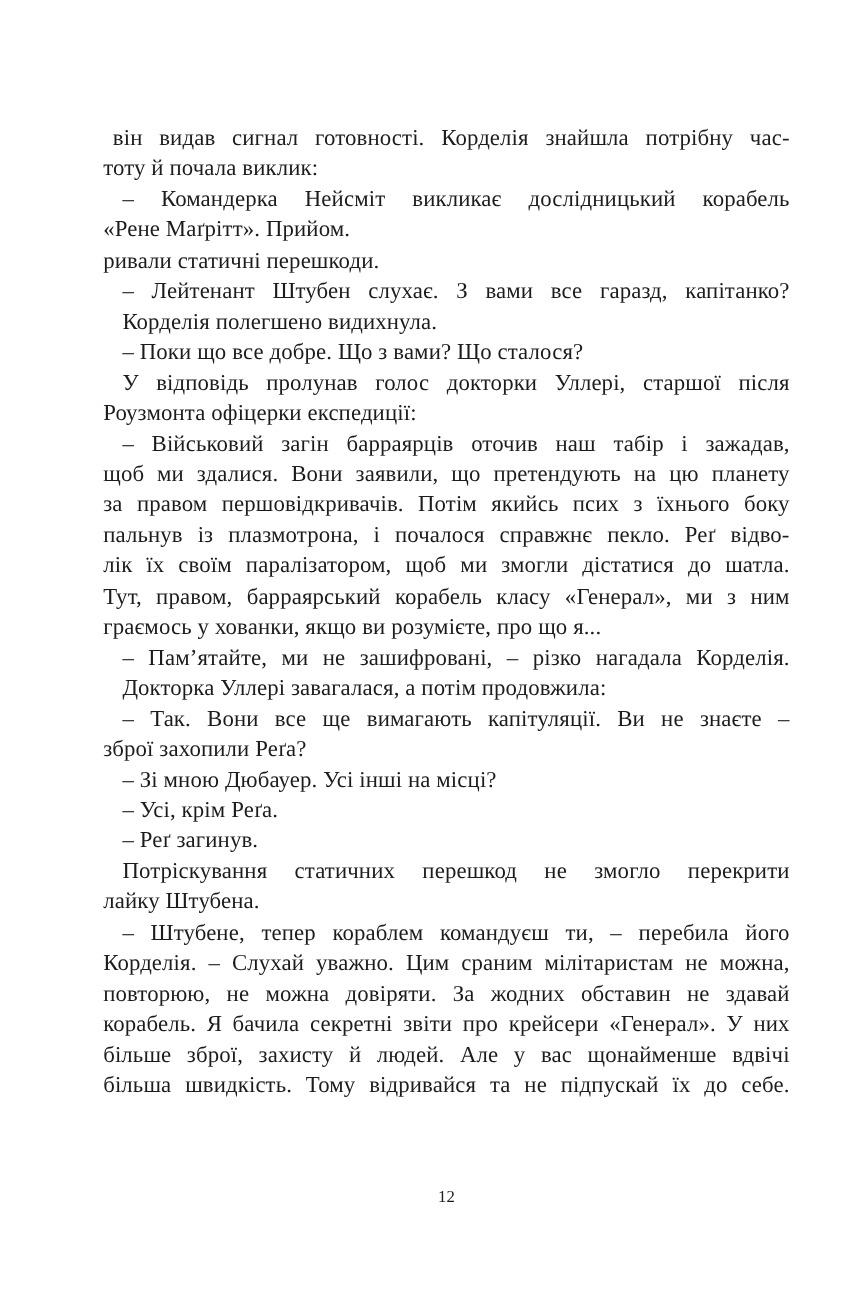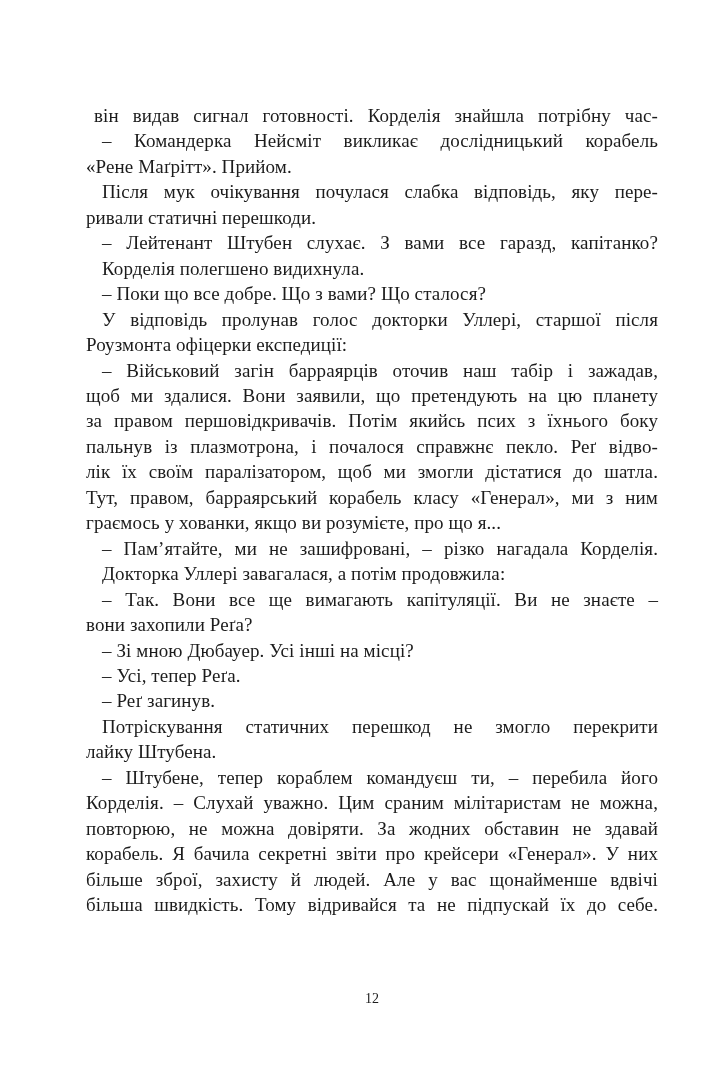--- a/index.html
+++ b/index.html
@@ -53,42 +53,42 @@
     font-size:14px;
     line-height:25px;
   }
 </style>
 </head>
 <body>
 
 <main class="page">
   <section class="text-block">
       <div class="line just" style="text-indent: 8px;">він видав сигнал готовності. Корделія знайшла потрібну час-</div>
+      <div class="line">тоту й почала виклик:</div>
       <div class="line just" style="text-indent: 16px;">– Командерка Нейсміт викликає дослідницький корабель</div>
       <div class="line">«Рене Маґрітт». Прийом.</div>
-      <div class="line just" style="text-indent: 16px;">Після мук очікування почулася слабка відповідь, яку пере-</div>
       <div class="line">ривали статичні перешкоди.</div>
       <div class="line just" style="text-indent: 16px;">– Лейтенант Штубен слухає. З вами все гаразд, капітанко?</div>
       <div class="line" style="text-indent: 16px;">Корделія полегшено видихнула.</div>
       <div class="line" style="text-indent: 16px;">– Поки що все добре. Що з вами? Що сталося?</div>
       <div class="line just" style="text-indent: 16px;">У відповідь пролунав голос докторки Уллері, старшої після</div>
       <div class="line">Роузмонта офіцерки експедиції:</div>
       <div class="line just" style="text-indent: 16px;">– Військовий загін барраярців оточив наш табір і зажадав,</div>
       <div class="line just">щоб ми здалися. Вони заявили, що претендують на цю планету</div>
       <div class="line just">за правом першовідкривачів. Потім якийсь псих з їхнього боку</div>
       <div class="line just">пальнув із плазмотрона, і почалося справжнє пекло. Реґ відво-</div>
       <div class="line just">лік їх своїм паралізатором, щоб ми змогли дістатися до шатла.</div>
       <div class="line just">Тут, правом, барраярський корабель класу «Генерал», ми з ним</div>
       <div class="line">граємось у хованки, якщо ви розумієте, про що я...</div>
       <div class="line just" style="text-indent: 16px;">– Пам’ятайте, ми не зашифровані, – різко нагадала Корделія.</div>
       <div class="line" style="text-indent: 16px;">Докторка Уллері завагалася, а потім продовжила:</div>
       <div class="line just" style="text-indent: 16px;">– Так. Вони все ще вимагають капітуляції. Ви не знаєте –</div>
-      <div class="line">вони захопили Реґа?</div>
+      <div class="line">зброї захопили Реґа?</div>
       <div class="line" style="text-indent: 16px;">– Зі мною Дюбауер. Усі інші на місці?</div>
-      <div class="line" style="text-indent: 16px;">– Усі, тепер Реґа.</div>
+      <div class="line" style="text-indent: 16px;">– Усі, крім Реґа.</div>
       <div class="line" style="text-indent: 16px;">– Реґ загинув.</div>
       <div class="line just" style="text-indent: 16px;">Потріскування статичних перешкод не змогло перекрити</div>
       <div class="line">лайку Штубена.</div>
       <div class="line just" style="text-indent: 16px;">– Штубене, тепер кораблем командуєш ти, – перебила його</div>
       <div class="line just">Корделія. – Слухай уважно. Цим сраним мілітаристам не можна,</div>
       <div class="line just">повторюю, не можна довіряти. За жодних обставин не здавай</div>
       <div class="line just">корабель. Я бачила секретні звіти про крейсери «Генерал». У них</div>
       <div class="line just">більше зброї, захисту й людей. Але у вас щонайменше вдвічі</div>
       <div class="line just">більша швидкість. Тому відривайся та не підпускай їх до себе.</div>
     </section>

